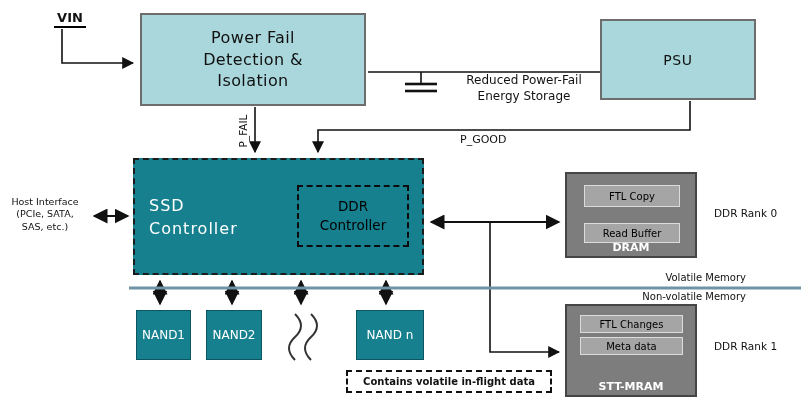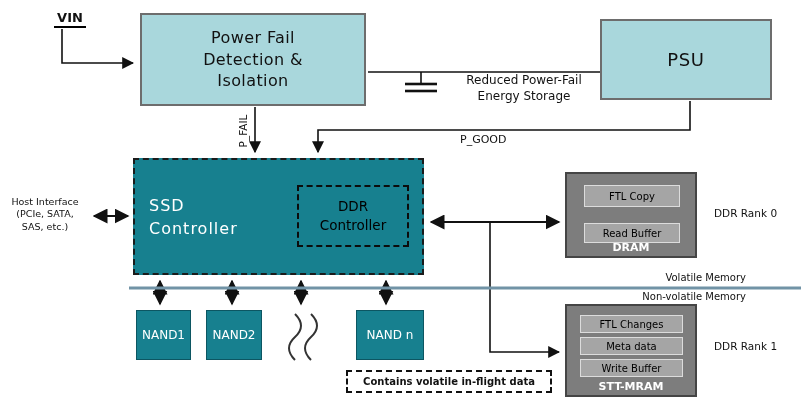--- a/index.html
+++ b/index.html
@@ -11,21 +11,21 @@
   }
   .abs{position:absolute;}
   .pre{white-space:pre-line;}
   .center{display:flex;align-items:center;justify-content:center;text-align:center;}
 
   
   .teal-light{
     background:#a9d7dc;border:2px solid #6d6d6d;color:#111;
   }
   .power-fail{left:140px;top:13px;width:226px;height:93px;font-size:16px;line-height:1.35;letter-spacing:.4px;}
-  .psu{left:600px;top:19px;width:172px;height:81px;font-size:18px;letter-spacing:.6px;}
+  .psu{left:600px;top:19px;width:156px;height:81px;font-size:14px;letter-spacing:.6px;}
 
   
   .vin{left:46px;top:10px;width:32px;font-size:13px;font-weight:bold;text-align:center;
        border-bottom:2px solid #000;padding-bottom:1px;margin-left:8px;}
 
   .energy-label{left:446px;top:73px;width:156px;font-size:12px;text-align:center;line-height:1.3;}
   .p-good{left:460px;top:133px;font-size:11px;}
   .p-fail{left:214px;top:124px;width:58px;height:14px;line-height:14px;
           transform:rotate(-90deg);font-size:10.5px;text-align:center;}
 
@@ -153,20 +153,19 @@
     <div class="gray-title">DRAM</div>
   </div>
   <div class="abs rank rank0">DDR Rank 0</div>
 
   <div class="abs vol-label">Volatile Memory</div>
   <div class="abs nonvol-label">Non-volatile Memory</div>
 
   <div class="abs graybox stt">
     <div class="gray-item stt-i0 center">FTL Changes</div>
     <div class="gray-item stt-i1 center">Meta data</div>
-    <div class="gray-item stt-i2 center">Write Buffer</div>
     <div class="gray-title">STT-MRAM</div>
   </div>
   <div class="abs rank rank1">DDR Rank 1</div>
 
   <div class="abs note center">Contains volatile in-flight data</div>
 
 </div>
 
 </body></html>

